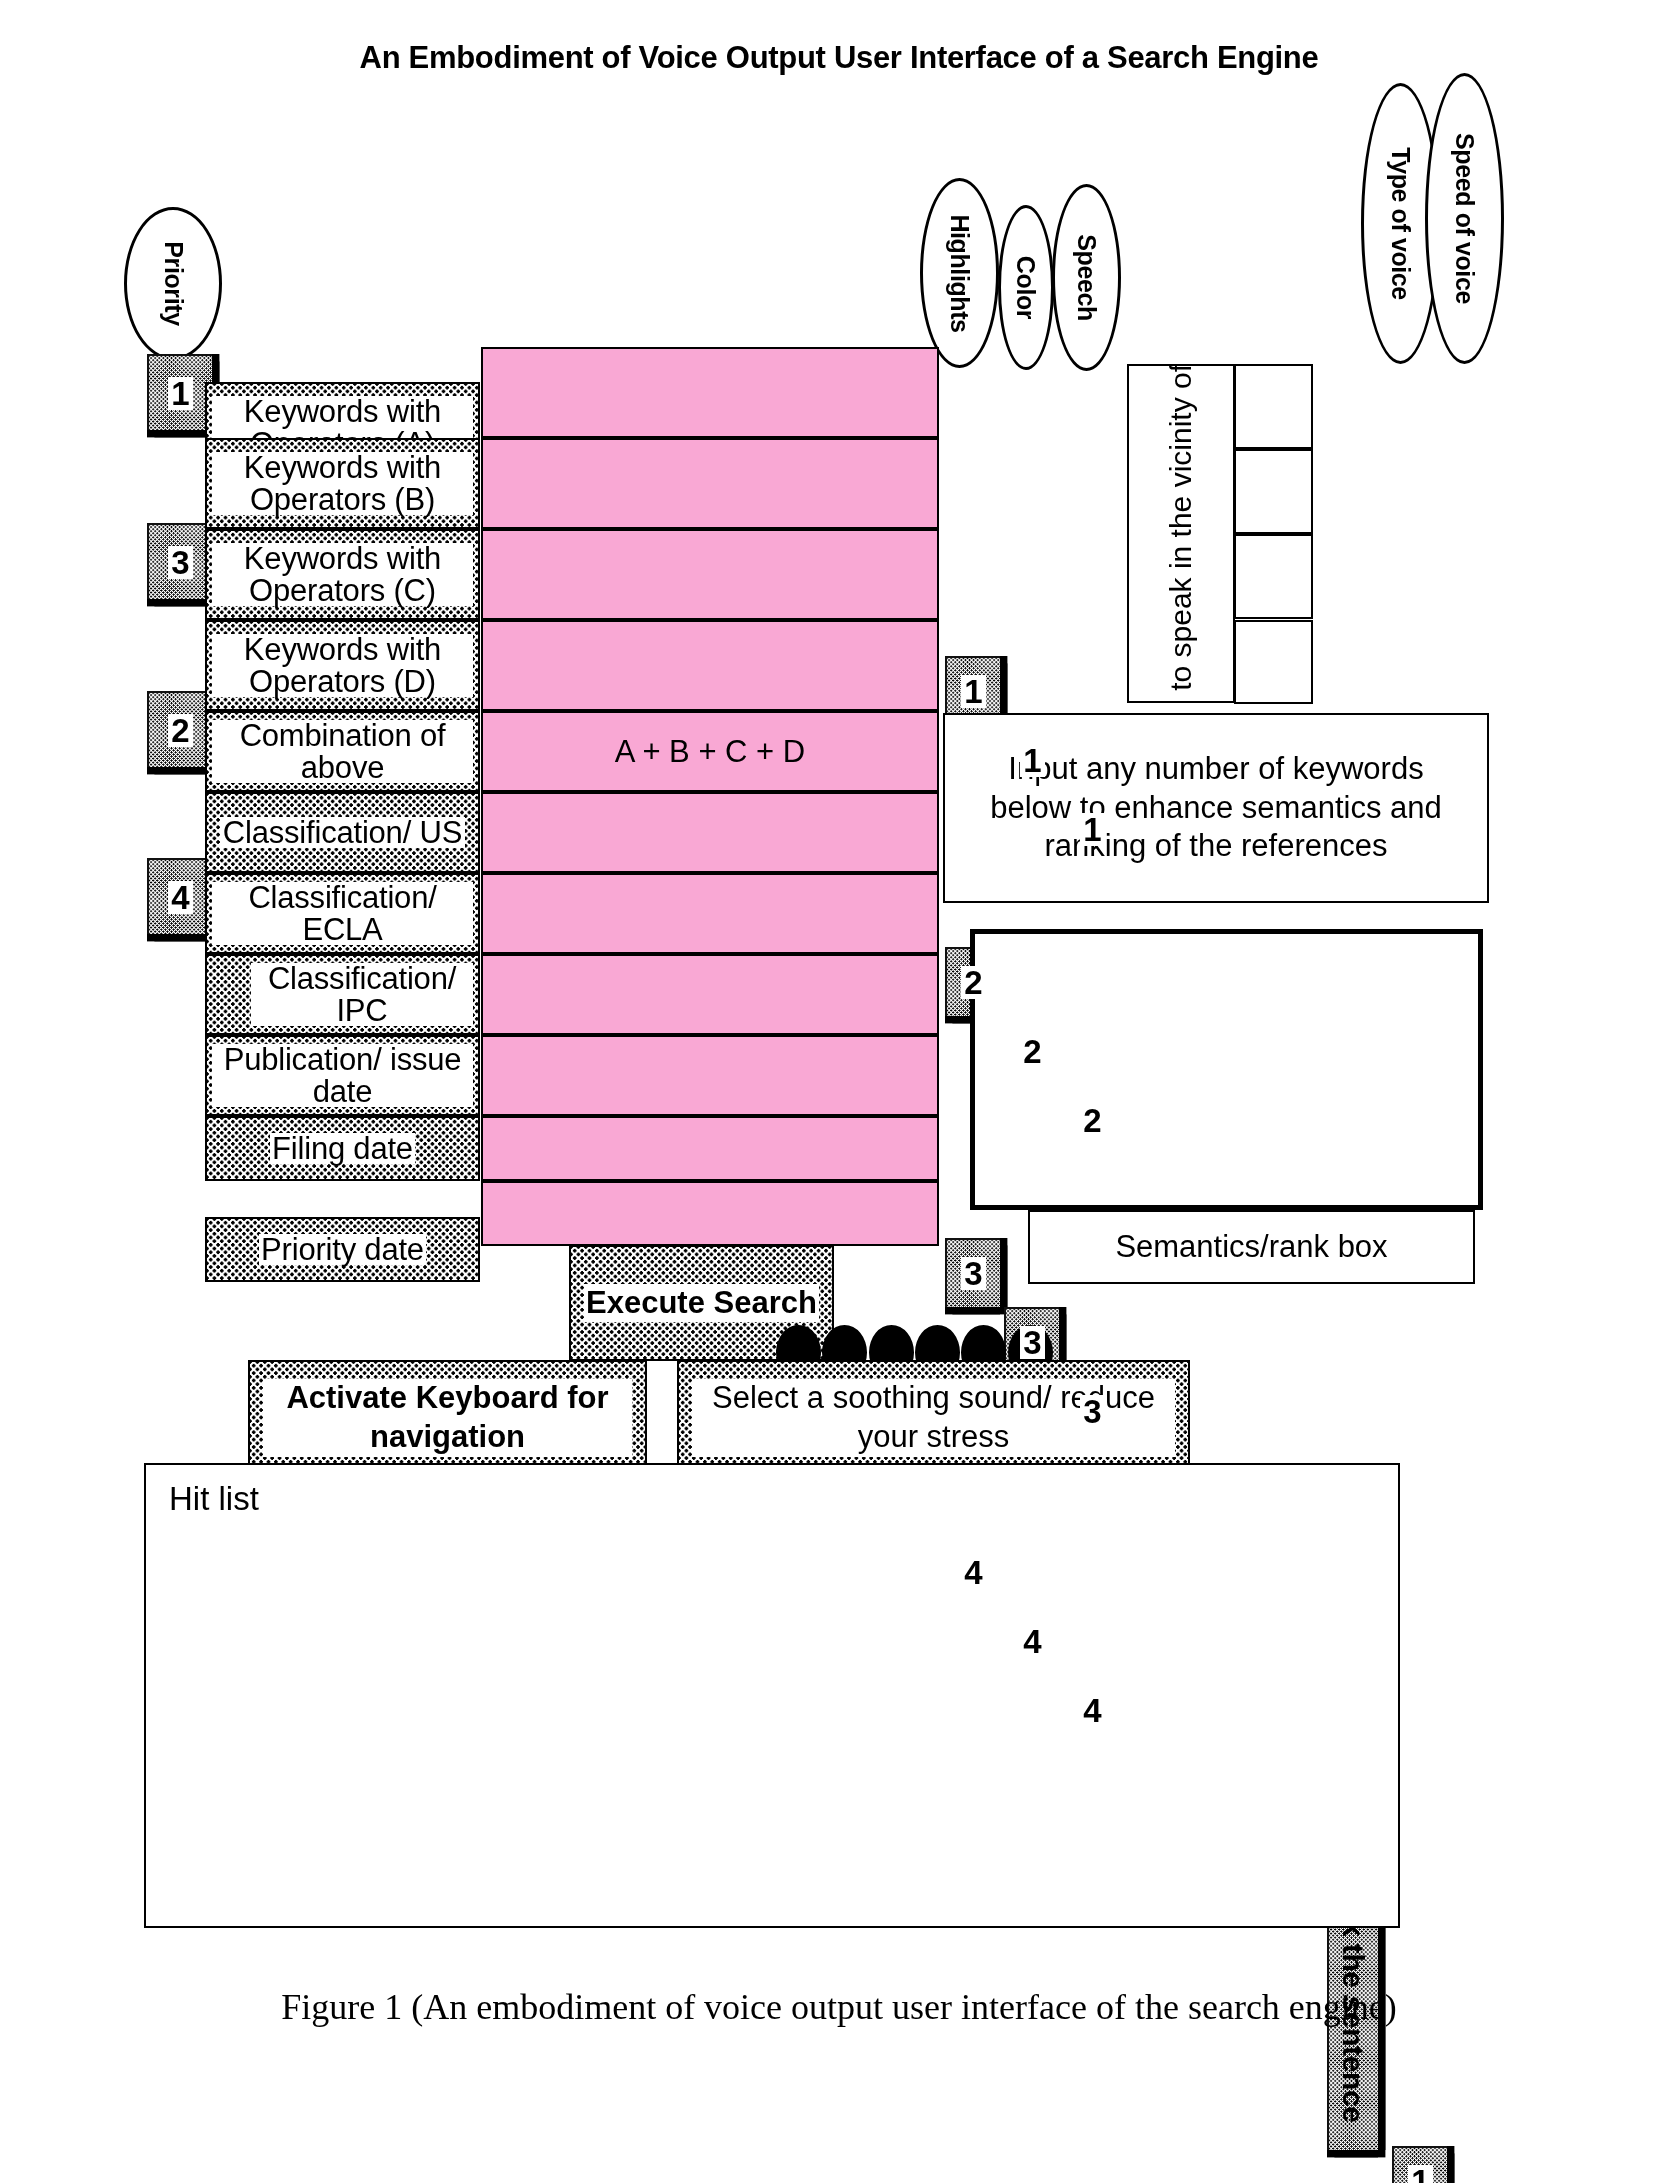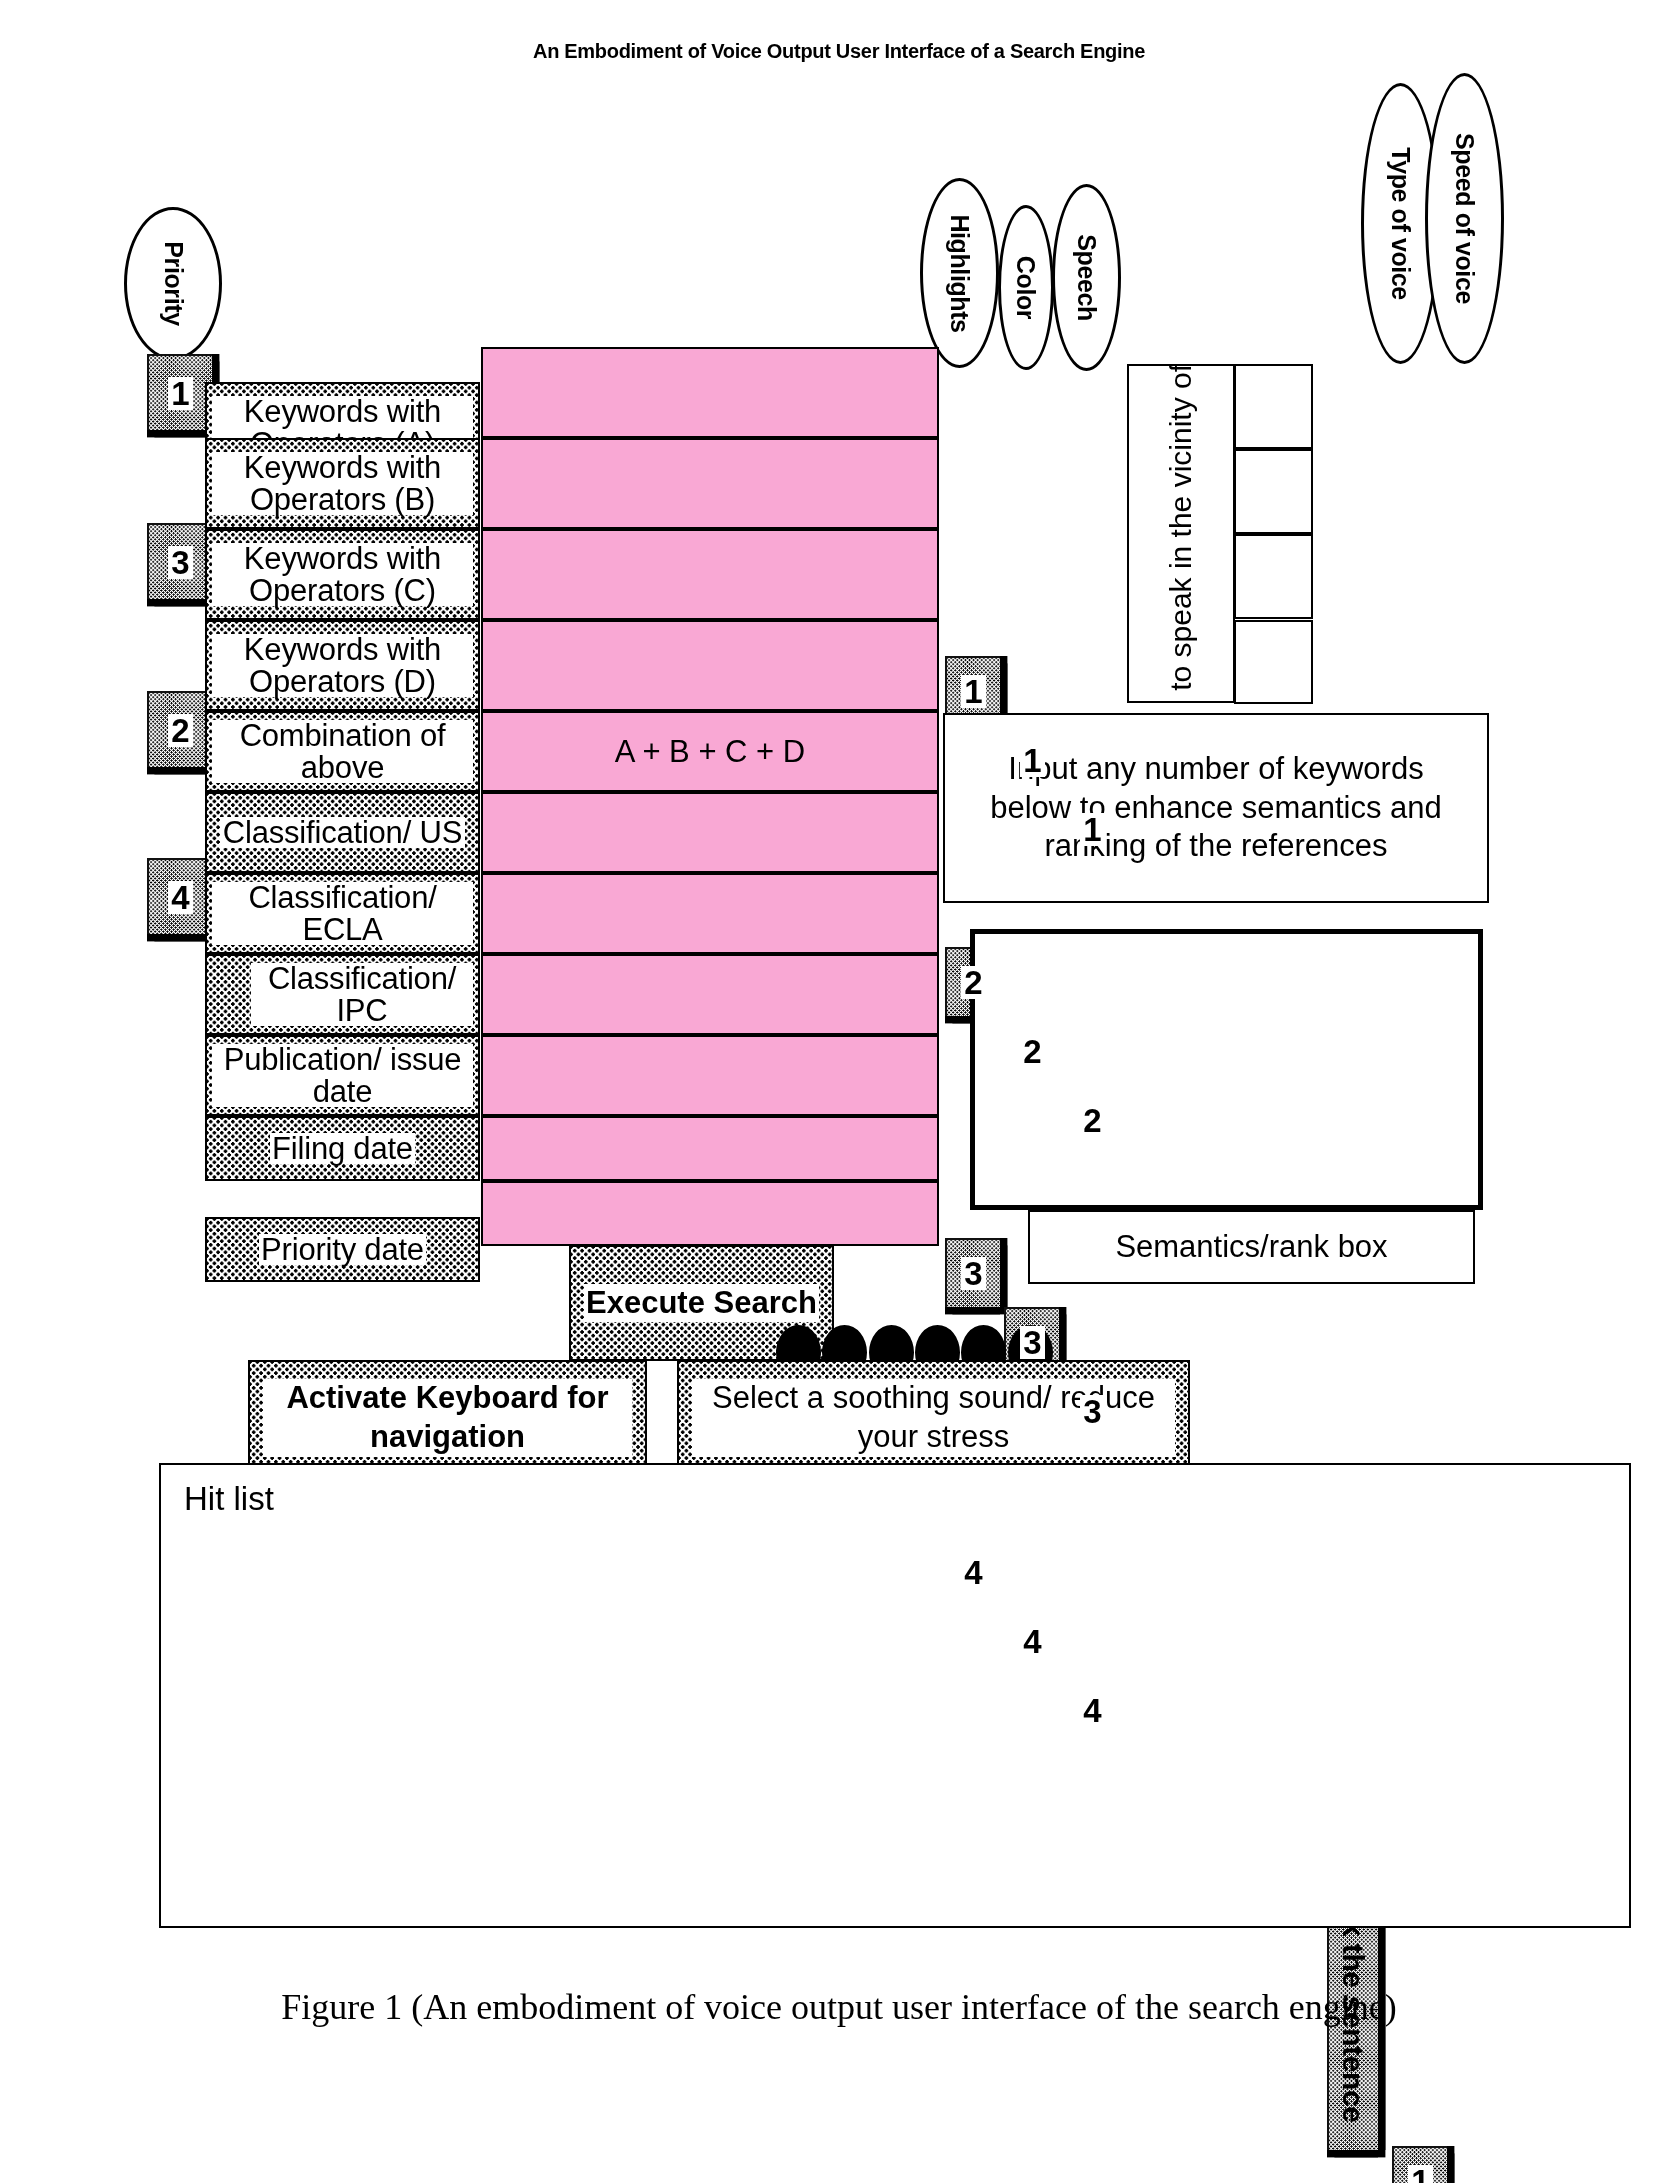--- a/index.html
+++ b/index.html
@@ -5,21 +5,21 @@
   html,body{margin:0;padding:0;background:#ffffff;}
   body{
     width:1678px;height:2183px;position:relative;overflow:hidden;
     font-family:"Liberation Sans", sans-serif;color:#000;
   }
   .abs{position:absolute;box-sizing:border-box;}
 
   
   #fig-title{
     left:0;top:40px;width:1678px;text-align:center;
-    font-size:20px;font-weight:bold;letter-spacing:-0.3px;
+    font-size:31px;font-weight:bold;letter-spacing:-0.3px;
     font-family:"Liberation Sans", sans-serif;
   }
   
   #fig-caption{
     left:0;top:1986px;width:1678px;text-align:center;
     font-size:36px;font-family:"Liberation Serif", serif;
   }
 
   
   .oval{
@@ -305,18 +305,18 @@
 <div class="abs dot" style="left:961px;top:1325px;width:45px;height:55px;"></div>
 <div class="abs dot" style="left:1008px;top:1325px;width:45px;height:55px;"></div>
 
 <div class="abs box centered-text speckled" style="left:248px;top:1360px;width:399px;height:116px;font-weight:bold;padding:0 13.2px;">
   <span>Activate Keyboard for navigation</span>
 </div>
 <div class="abs box centered-text speckled" style="left:677px;top:1360px;width:513px;height:116px;padding:0 13.2px;">
   <span>Select a soothing sound/ reduce your stress</span>
 </div>
 
-<div class="abs box" style="left:159px;top:1463px;width:1472px;height:465px;padding-left:32px;">
+<div class="abs box" style="left:144px;top:1463px;width:1256px;height:465px;padding-left:32px;">
   <div class="abs" id="hitlist-label" style="left:23px;top:15px;">Hit list</div>
 </div>
 
 <div class="abs" id="fig-caption">Figure 1 (An embodiment of voice output user interface of the search engine)</div>
 
 
 </body></html>

